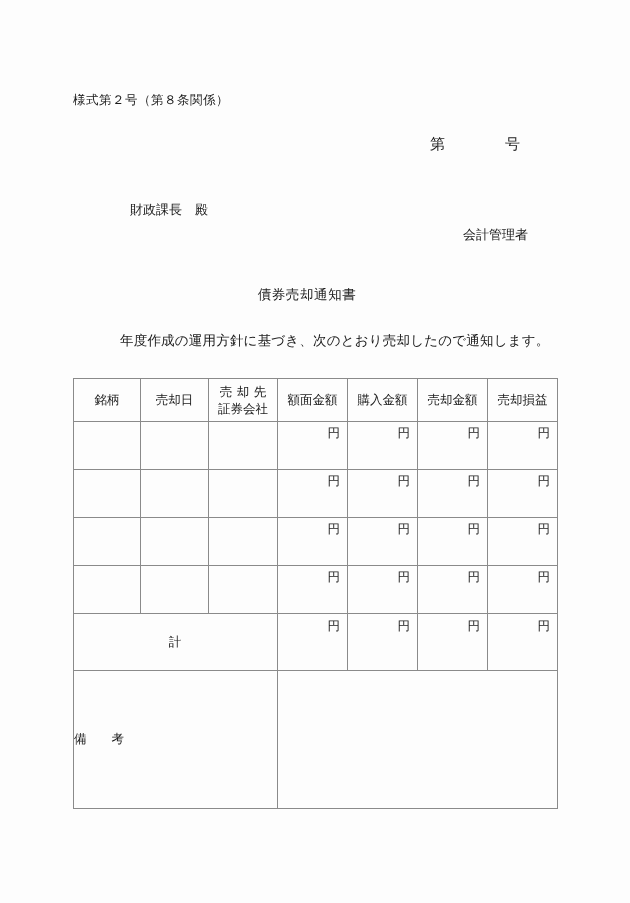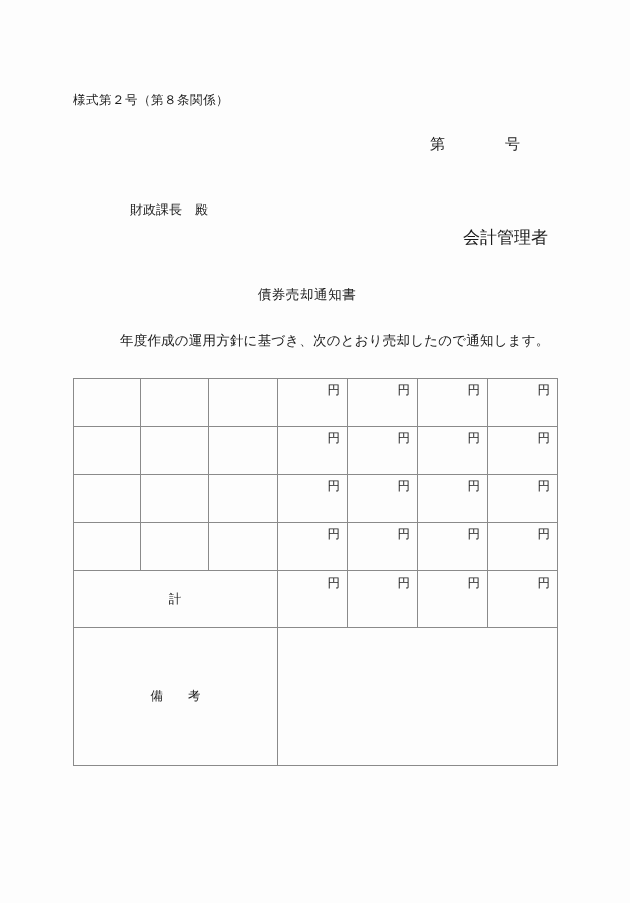--- a/index.html
+++ b/index.html
@@ -56,21 +56,21 @@
     font-size: 13px;
     white-space: pre;
     margin-left: 44px;
   }
 
   
   .sender {
     position: absolute;
     left: 463px;
     top: 226px;
-    font-size: 17px;
+    font-size: 13px;
     white-space: nowrap;
   }
 
   
   .doc-title {
     position: absolute;
     left: 0;
     right: 16px;
     top: 286px;
     text-align: center;
@@ -156,21 +156,21 @@
   .total-row td.amount {
     text-align: right;
     padding: 4px 7px 0 0;
   }
 
   
   .remarks-row td {
     height: 137px;
   }
   .remarks-row td.remarks-label {
-    text-align: center;
+    text-align: left;
     vertical-align: middle;
     white-space: pre;
     margin-top: 12px;
   }
   .remarks-row td.remarks-field {
     text-align: left;
   }
 </style>
 </head>
 <body>
@@ -196,20 +196,34 @@
       <col class="col-meigara">
       <col class="col-date">
       <col class="col-broker">
       <col class="col-amount">
       <col class="col-amount">
       <col class="col-amount">
       <col class="col-amount">
     </colgroup>
     <tbody>
 
+      <tr class="hdr">
+        <td>銘柄</td>
+        <td>売却日</td>
+        <td>
+          <div class="two-line">
+            <span class="l1">売却先</span>
+            <span class="l2">証券会社</span>
+          </div>
+        </td>
+        <td>額面金額</td>
+        <td>購入金額</td>
+        <td>売却金額</td>
+        <td>売却損益</td>
+      </tr>
 
       <tr class="data-row">
         <td></td>
         <td></td>
         <td></td>
         <td class="amount yen">円</td>
         <td class="amount yen">円</td>
         <td class="amount yen">円</td>
         <td class="amount yen">円</td>
       </tr>

